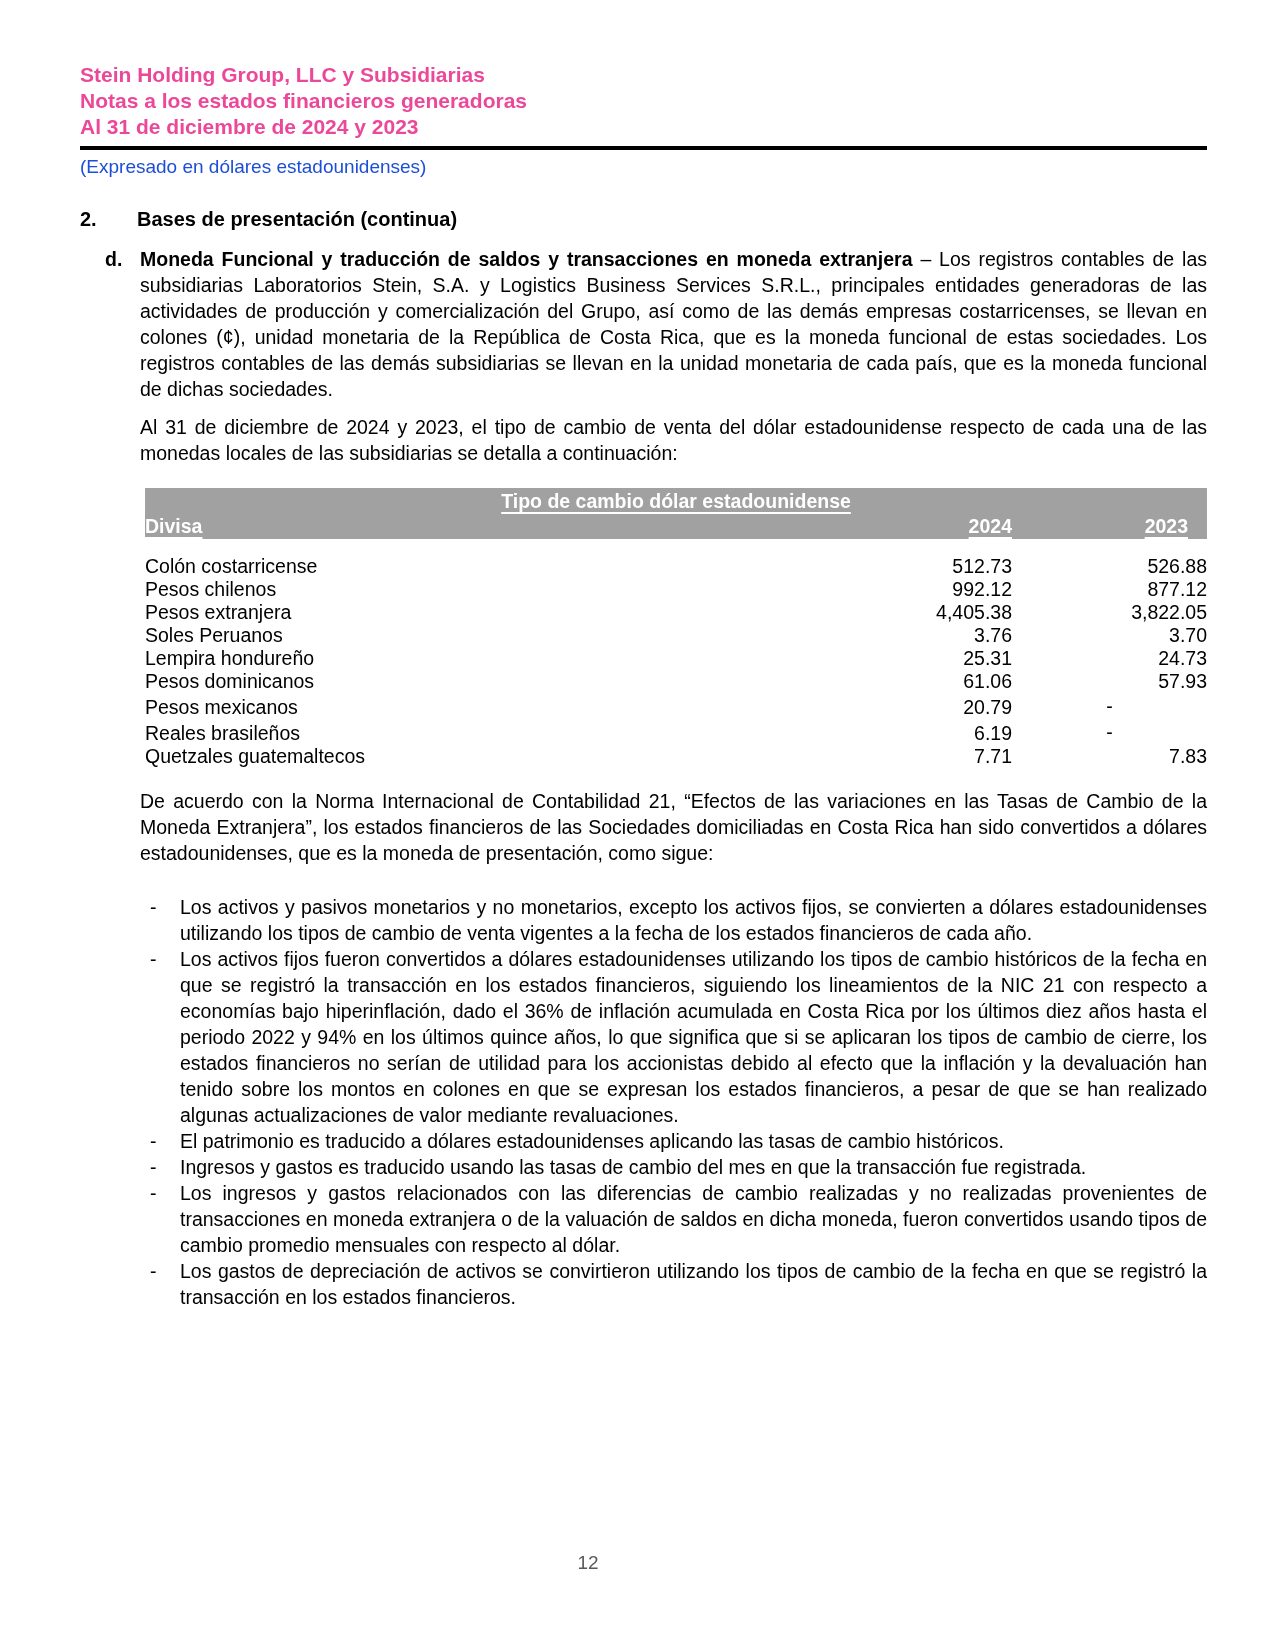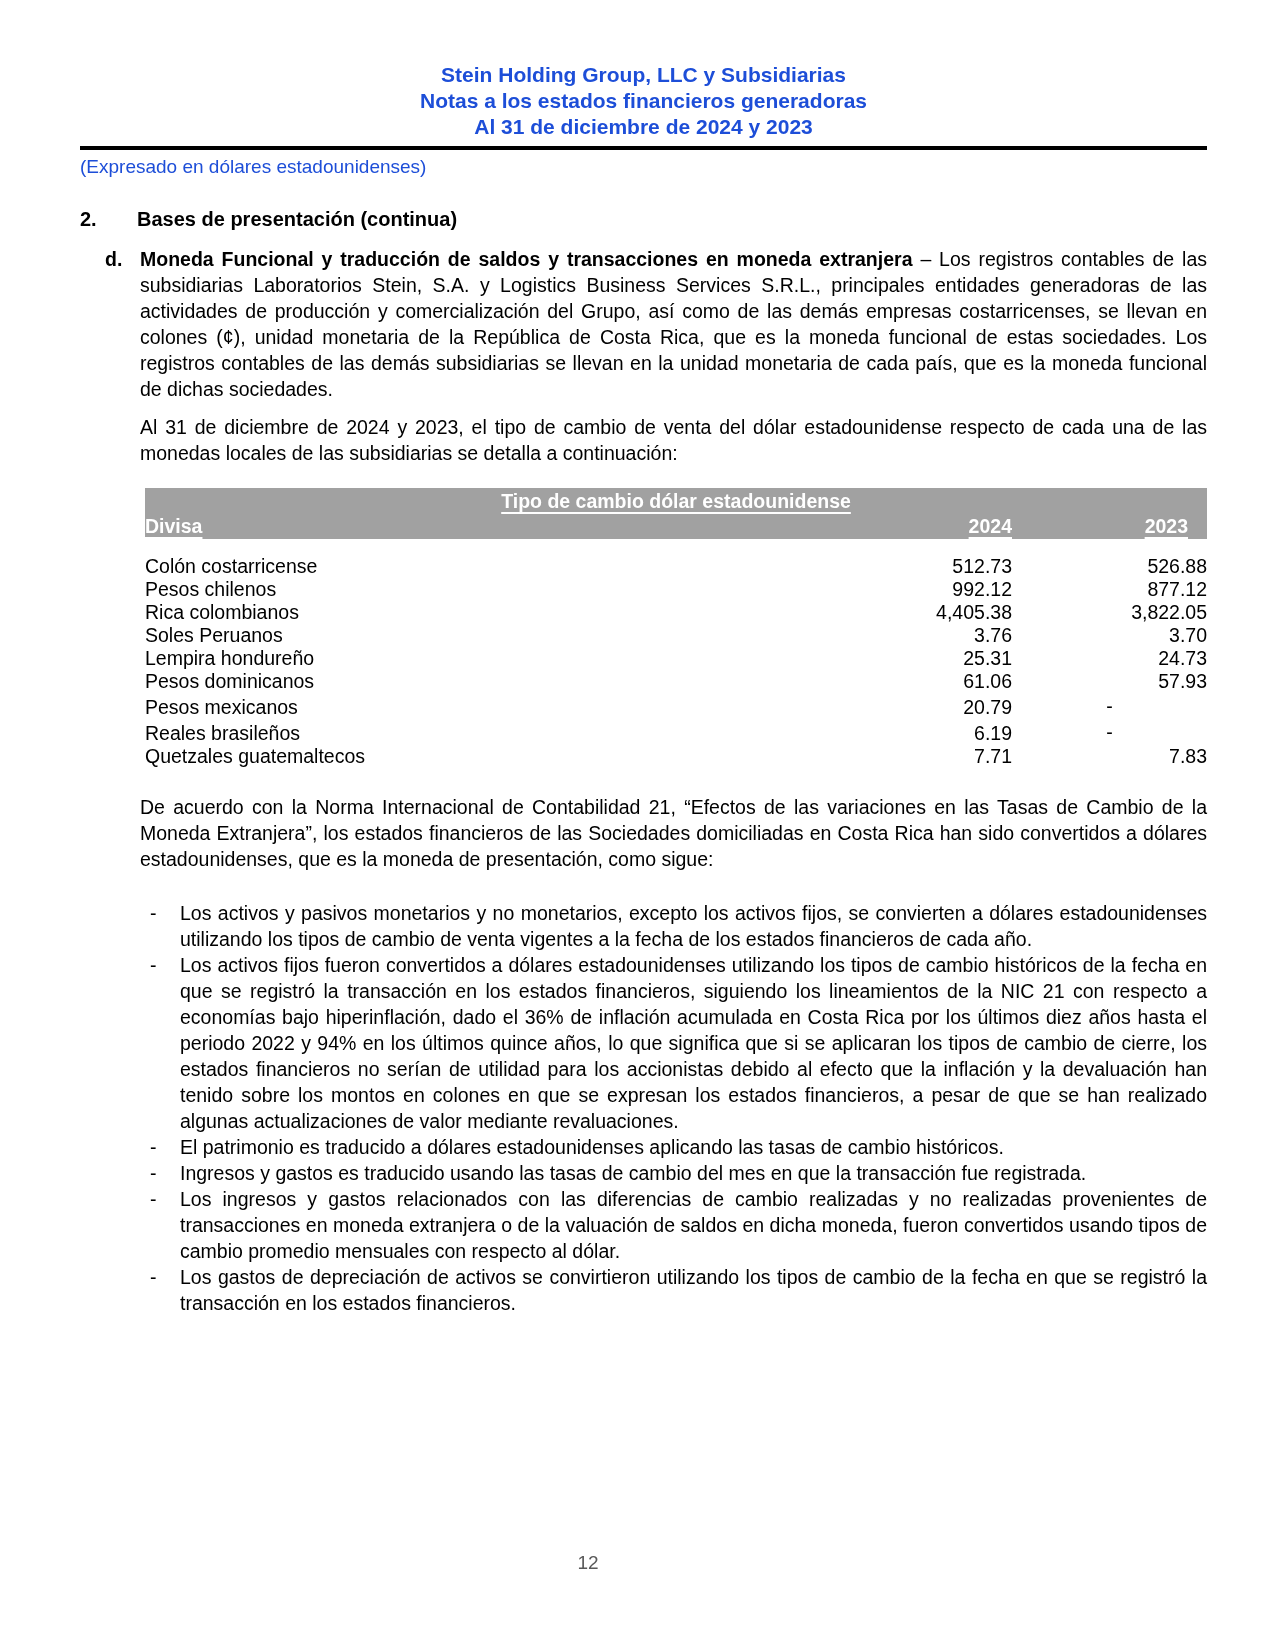--- a/index.html
+++ b/index.html
@@ -6,21 +6,21 @@
   .page{
     position:relative;
     width:1276px;height:1651px;
     background:#ffffff;
     box-sizing:border-box;
     padding:62px 69px 0 80px;
     font-family:"Liberation Sans", sans-serif;
     font-size:19.5px;line-height:26px;color:#000;
     overflow:hidden;
   }
-  .doc-header{color:#1d4ed8;font-weight:bold;font-size:21px;line-height:26px;text-align:center;}
+  .doc-header{color:#ec4899;font-weight:bold;font-size:21px;line-height:26px;}
   .rule{height:4px;background:#000;margin:6px 0 4px 0;}
   .expresado{color:#1d4ed8;font-size:19px;line-height:26px;}
   .section-heading{position:relative;margin:26px 0 0 57px;font-weight:bold;font-size:20px;line-height:26px;}
   .section-number{position:absolute;left:-57px;top:0;}
   .para-d{position:relative;margin:14px 0 0 60px;text-align:justify;}
   .para-d-marker{position:absolute;left:-35px;top:0;font-weight:bold;}
   .lead-bold{font-weight:bold;}
   .intro{margin:12px 0 0 60px;text-align:justify;}
   .table-wrap{margin:22px 0 0 65px;width:1062px;}
   table.fx{border-collapse:collapse;width:1062px;table-layout:fixed;}
@@ -33,21 +33,21 @@
   .hdr-title .u, .hdr-cell .u{
     text-decoration:underline;text-decoration-thickness:2px;text-underline-offset:4px;margin-top:40px;
   }
   .hdr-cell{line-height:25px;padding-bottom:2px;}
   .hdr-right{text-align:right;}
   td.num{text-align:right;line-height:23px;}
   td.num-2023{padding-right:15px;}
   td.dash{text-align:center;padding-right:15px;}
   td.divisa{line-height:23px;}
   tr.first-body td{padding-top:16px;}
-  .nic{margin:26px 0 0 60px;text-align:justify;}
+  .nic{margin:20px 0 0 60px;text-align:justify;}
   .bullets{margin:28px 0 0 100px;}
   .bullet{position:relative;text-align:justify;}
   .bullet-dash{position:absolute;left:-30px;top:0;}
   .footer{position:absolute;top:1550px;left:0;width:1176px;text-align:center;color:#595959;font-size:19px;}
 </style>
 </head>
 <body>
 
 <div class="page">
 
@@ -93,21 +93,21 @@
           <td class="divisa">Colón costarricense</td>
           <td class="num">512.73</td>
           <td class="num num-2023">526.88</td>
         </tr>
         <tr>
           <td class="divisa">Pesos chilenos</td>
           <td class="num">992.12</td>
           <td class="num num-2023">877.12</td>
         </tr>
         <tr>
-          <td class="divisa">Rica colombianos</td>
+          <td class="divisa">Pesos extranjera</td>
           <td class="num">4,405.38</td>
           <td class="num num-2023">3,822.05</td>
         </tr>
         <tr>
           <td class="divisa">Soles Peruanos</td>
           <td class="num">3.76</td>
           <td class="num num-2023">3.70</td>
         </tr>
         <tr>
           <td class="divisa">Lempira hondureño</td>

